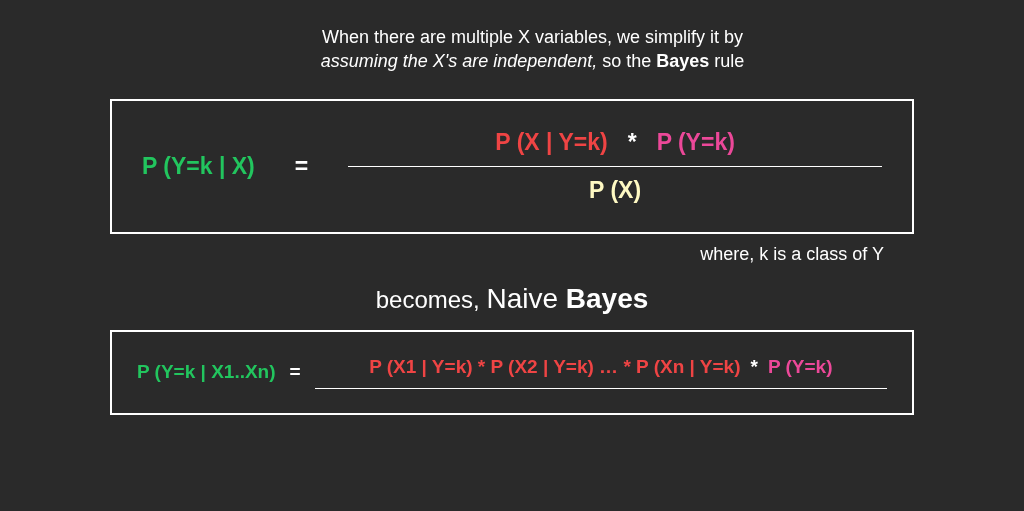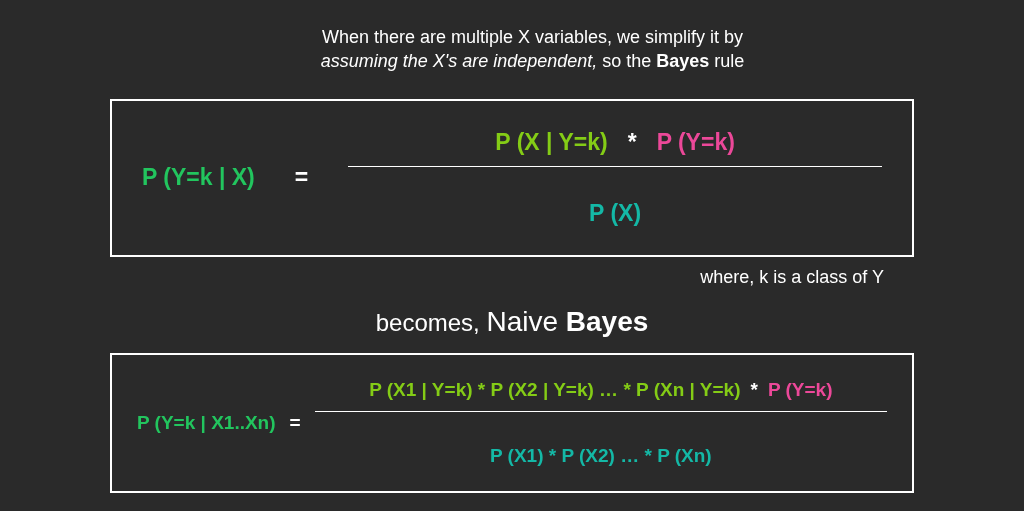--- a/index.html
+++ b/index.html
@@ -45,23 +45,23 @@
     }
     .formula-box.first {
       gap: 40px;
     }
     .formula-box.second {
       font-size: 19px;
       padding: 24px 25px;
       gap: 14px;
     }
     .green { color: #22c55e; }
-    .blue { color: #84cc16; }
+    .blue { color: #ef4444; }
     .orange { color: #ec4899; }
-    .coral { color: #14b8a6; margin-top: 23px; }
+    .coral { color: #fef9c3; }
     .white { color: #fff; }
     .eq {
       color: #fff;
       font-weight: 700;
     }
     .frac {
       display: flex;
       flex-direction: column;
       align-items: center;
       gap: 10px;
@@ -136,15 +136,14 @@
 <div class="formula-box second">
   <span class="green">P (Y=k | X1..Xn)</span>
   <span class="eq">=</span>
   <div class="frac">
     <div class="frac-top">
       <span class="blue">P (X1 | Y=k) * P (X2 | Y=k) … * P (Xn | Y=k)</span>
       <span class="white">*</span>
       <span class="orange">P (Y=k)</span>
     </div>
     <div class="frac-line"></div>
-    <div class="frac-bottom coral">P (X1) * P (X2) … * P (Xn)</div>
   </div>
 </div>
 
 </body></html>

